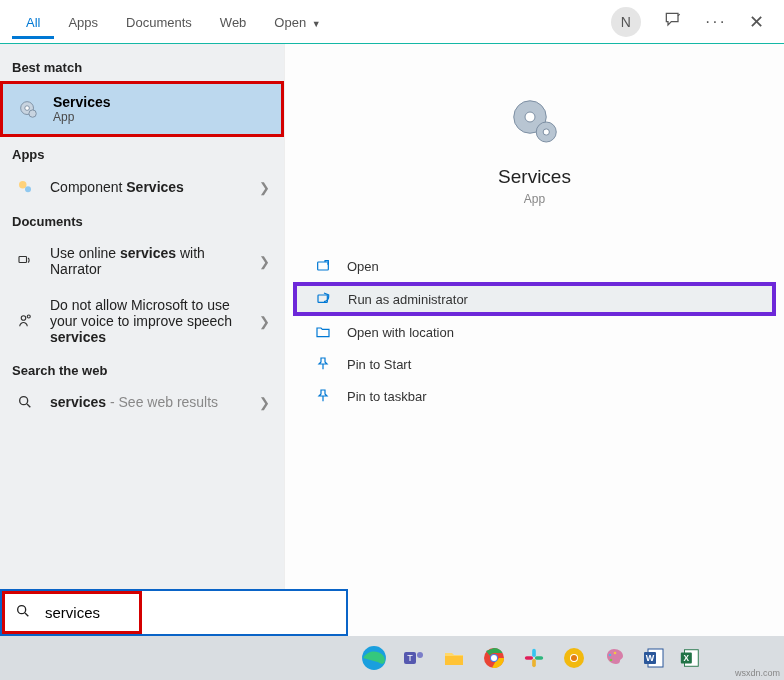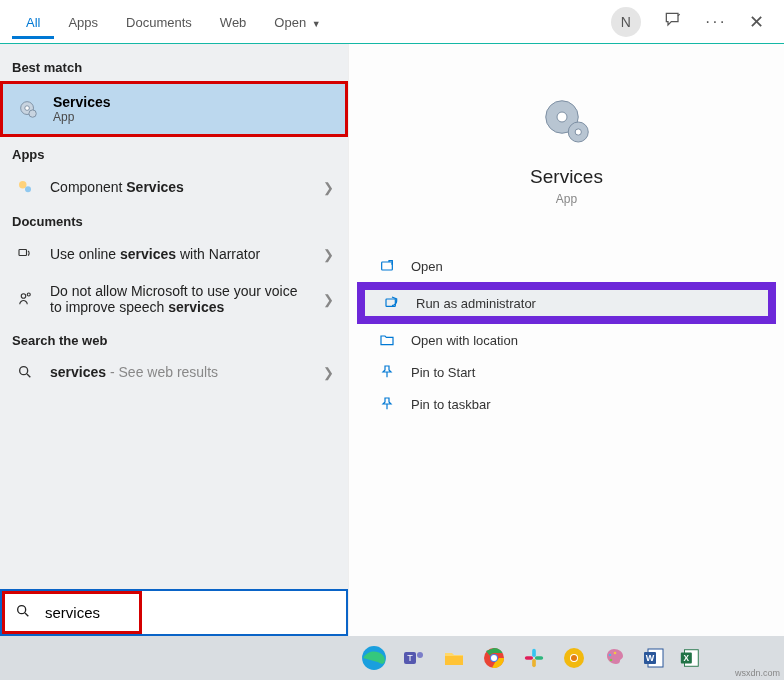--- a/index.html
+++ b/index.html
@@ -6,40 +6,40 @@
   body { width: 784px; height: 680px; background: #fff; overflow: hidden; position: relative; }
   .tabs { display: flex; align-items: center; padding: 0 12px; height: 44px; border-bottom: 1px solid #14b8a6; }
   .tab { padding: 10px 14px 9px; font-size: 13px; color: #555; cursor: pointer; }
   .tab.active { color: #0078d4; border-bottom: 3px solid #0078d4; font-weight: 500; padding-bottom: 6px; }
   .tab .chev { font-size: 9px; margin-left: 2px; }
   .tabs-right { margin-left: auto; display: flex; align-items: center; gap: 22px; padding-right: 8px; }
   .avatar { width: 30px; height: 30px; border-radius: 50%; background: #e5e5e5; display: flex; align-items: center; justify-content: center; font-size: 14px; color: #555; }
   .hdr-icon { color: #555; }
   .close-x { font-size: 18px; color: #555; }
   .main { display: flex; height: 592px; }
-  .left { width: 348px; background: #eef0f2; padding-top: 8px; overflow: hidden; }
+  .left { width: 284px; background: #eef0f2; padding-top: 8px; overflow: hidden; }
   .right { flex: 1; background: #fdfdfd; border-left: 1px solid #eee; }
   .section-lbl { font-size: 13px; font-weight: 600; padding: 8px 12px 6px; color: #222; }
   .best-match { border: 3px solid #d40000; background: #bcd8ee; display: flex; align-items: center; padding: 10px 14px; gap: 14px; margin: 0 0 2px 0;}
   .gear-sm { width: 22px; height: 22px; display:flex; align-items:center; justify-content:center; }
   .bm-title { font-size: 14px; font-weight: 600; }
   .bm-sub { font-size: 12px; color: #4a4a4a; }
   .row { display: flex; align-items: center; padding: 10px 14px; gap: 14px; font-size: 14px; color: #222; }
   .row .icon-slot { width: 22px; display:flex; justify-content:center; color:#444; }
   .row .txt { flex: 1; }
   .row .chevron { color: #888; font-size: 13px; }
   .right-inner { padding: 30px 0 0 0; }
   .right-hero { text-align: center; }
   .big-gear { width: 60px; height: 60px; margin: 18px auto 10px; display:flex; align-items:center; justify-content:center; }
   .hero-title { font-size: 19px; margin-top: 14px; color: #222; }
   .hero-sub { font-size: 12px; color: #888; margin-top: 4px; }
   .actions { margin: 44px 8px 0 8px; }
   .action { display: flex; align-items: center; gap: 14px; padding: 8px 22px; font-size: 13px; color: #333; }
   .action .aicon { width: 18px; color: #0078d4; display:flex; }
-  .action.hover { background: #eceff1; border: 8px solid #6d28d9; padding: 5px 19px; }
+  .action.hover { background: #eceff1; border: 4px solid #6d28d9; padding: 5px 19px; }
   .searchbar-wrap { position:absolute; bottom: 44px; left:0; width: 348px; border: 2px solid #0a64c7; background:#fff; display:flex; align-items:center; }
   .searchbar-wrap .mag { padding: 0 8px 0 10px; color:#333; }
   .searchbar-wrap input { border:none; outline:none; font-size:15px; padding: 10px 6px; width: 100px; }
   .searchbar-wrap .redbox { border: 3px solid #d40000; display:flex; align-items:center; }
   .taskbar { position:absolute; bottom:0; left:0; right:0; height:44px; background:#d9dde1; display:flex; align-items:center; padding-left: 358px; gap: 8px; }
   .tb-icon { width: 32px; height: 32px; border-radius: 3px; display:flex; align-items:center; justify-content:center; font-size:18px; }
   .watermark { position:absolute; right:4px; bottom:2px; font-size:9px; color:#888; }
   b.hl { font-weight: 700; }
 </style>
 </head>

